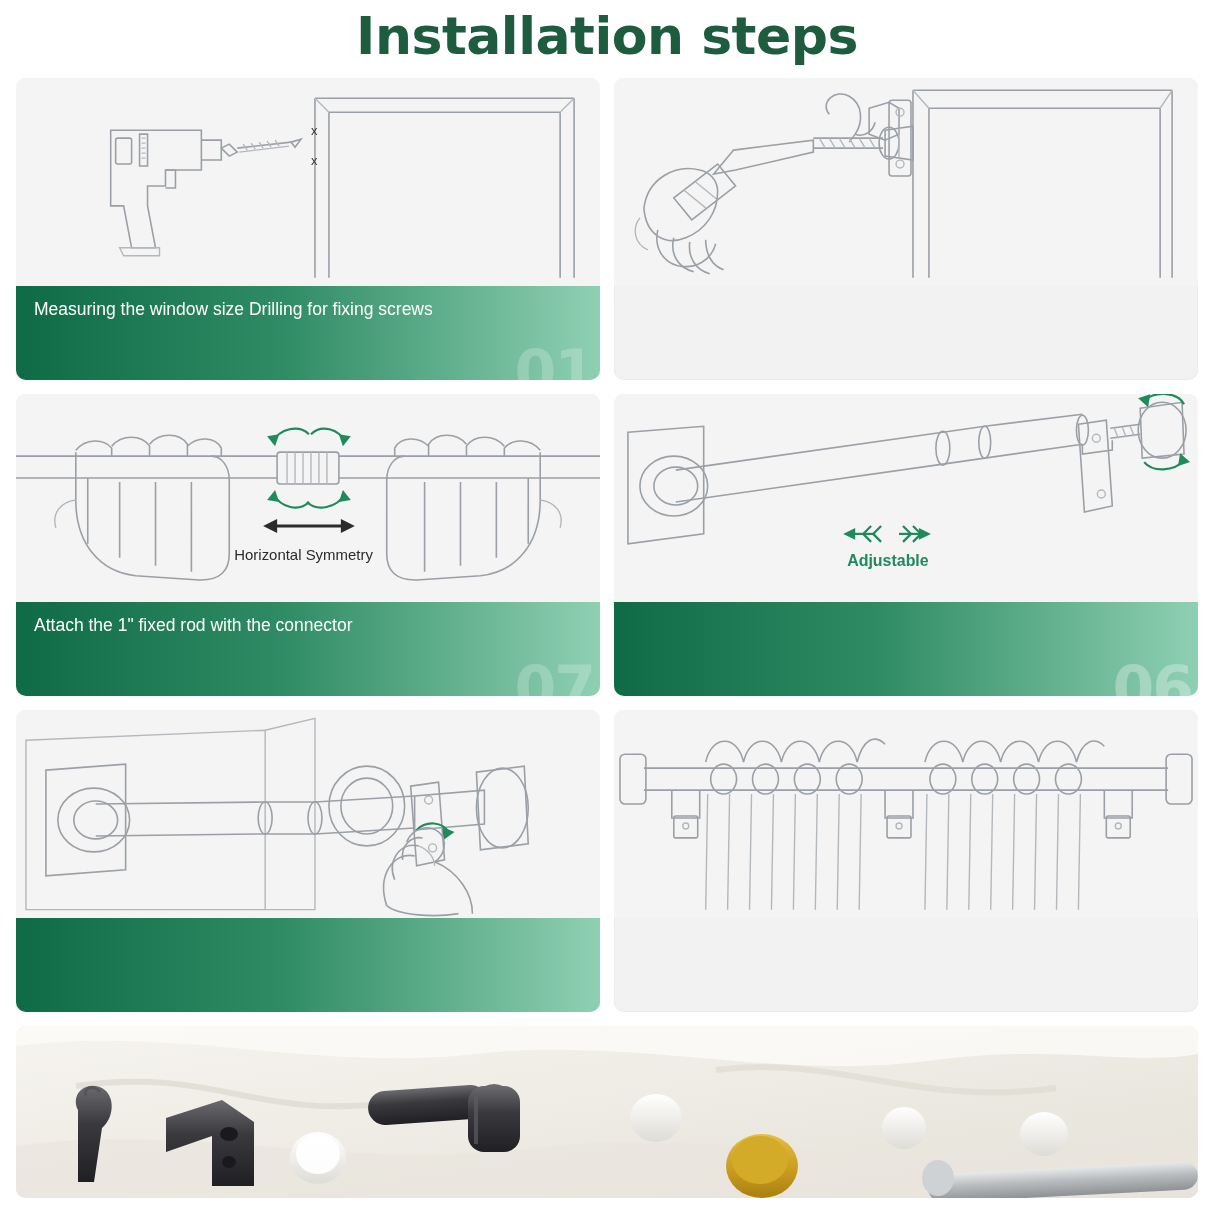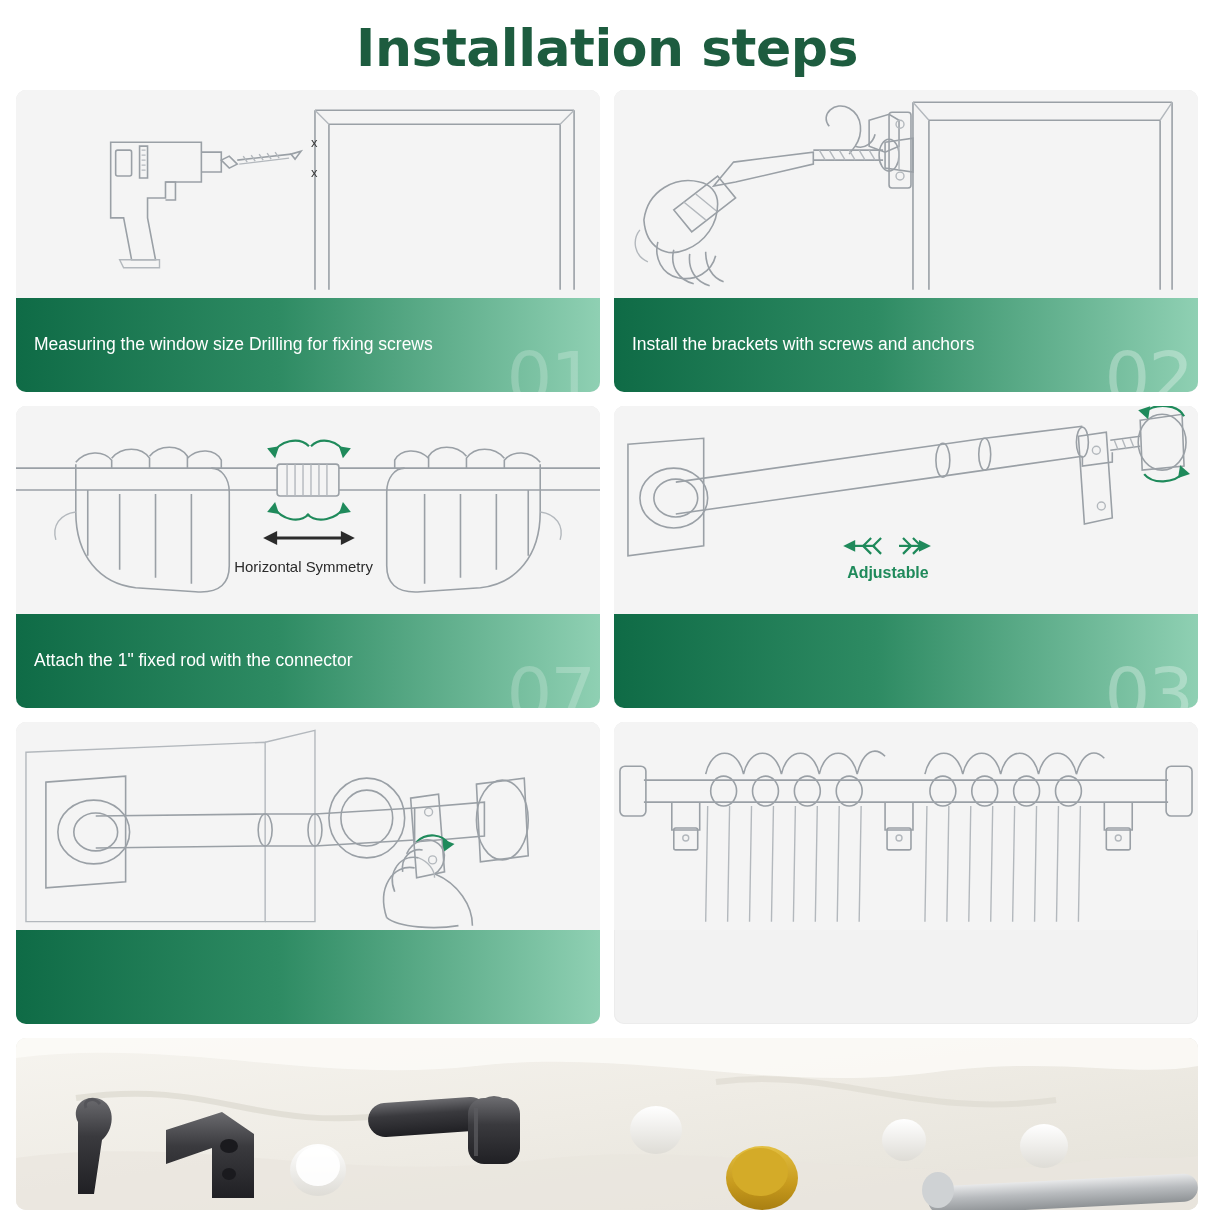--- a/index.html
+++ b/index.html
@@ -10,21 +10,21 @@
     overflow:hidden;
   }
   .page{position:relative;width:1214px;height:1214px;box-sizing:border-box;}
 
   .title{
     text-align:center;
     font-size:52px;
     font-weight:bold;
     color:#1d5c3f;
     letter-spacing:-0.5px;
-    padding-top:18px;
+    padding-top:6px;
     padding-bottom:12px;
     font-family:"DejaVu Sans", sans-serif;
   }
 
   .grid{
     position:relative;
     margin:0 16px;
     display:grid;
     grid-template-columns:1fr 1fr;
     grid-template-rows:repeat(3,302px);
@@ -44,36 +44,36 @@
     background:#f4f4f4;
     overflow:hidden;
   }
   .illus svg{display:block;width:100%;height:100%;}
   .caption{
     position:relative;
     height:94px;
     background:linear-gradient(90deg,#0f6b46 0%,#2e8b63 45%,#8fd0b3 100%);
     color:#ffffff;
     display:flex;
-    align-items:center;
-    padding:4px 18px;
+    align-items:flex-start;
+    padding:12px 18px;
     box-sizing:border-box;
   }
   .caption .txt{
     font-size:17.5px;
     line-height:1.35;
     max-width:78%;
     z-index:2;
   }
   .num{
     position:absolute;
     right:6px;
     bottom:-22px;
-    font-size:72px;
-    font-weight:normal;
+    font-size:60px;
+    font-weight:bold;
     color:rgba(255,255,255,0.22);
     letter-spacing:-2px;
     line-height:1;
     font-family:"DejaVu Sans", sans-serif;
     z-index:1;
     pointer-events:none;
   }
   
   .card:nth-child(even) .num{color:rgba(255,255,255,0.30);}
 
@@ -159,24 +159,20 @@
           <path class="ln2" d="M70 112 L92 130 M82 104 L104 122"></path>
 
           <path class="ln" d="M30 130 C34 100 62 86 86 92 C96 94 104 102 104 114 C104 134 92 152 72 160 C52 168 32 158 30 130 Z"></path>
           <path class="ln" d="M44 152 C40 168 48 184 64 188 C82 192 98 182 102 166"></path>
           <path class="ln" d="M60 160 C56 176 64 190 80 194"></path>
           <path class="ln" d="M76 164 C74 180 82 192 96 196"></path>
           <path class="ln" d="M92 162 C92 176 98 188 110 192"></path>
           <path class="ln2" d="M26 140 C18 150 20 166 34 172"></path>
         </svg>
       </div>
-      <div class="caption">
-        <div class="txt">Install the brackets with screws and anchors</div>
-        <div class="num">02</div>
-      </div>
     </div>
 
     <div class="card">
       <div class="illus">
         <svg viewBox="0 0 586 208" preserveAspectRatio="xMidYMid meet">
 
           <path class="ln" d="M0 62 L262 62 M0 84 L262 84"></path>
           <path class="ln" d="M324 62 L586 62 M324 84 L586 84"></path>
 
           <rect class="ln" x="262" y="58" width="62" height="32" rx="3"></rect>
@@ -253,21 +249,21 @@
 
           <path class="grn" d="M236 140 L262 140"></path>
           <path class="grnf" d="M230 140 l12 -6 0 12 z"></path>
           <path class="grn" d="M286 140 L312 140"></path>
           <path class="grnf" d="M318 140 l-12 -6 0 12 z"></path>
           <path class="grn" d="M258 132 l-8 8 8 8 M268 132 l-8 8 8 8 M290 132 l8 8 -8 8 M300 132 l8 8 -8 8"></path>
           <text class="lblg" x="234" y="172">Adjustable</text>
         </svg>
       </div>
       <div class="caption">
-        <div class="num">03</div>
+        <div class="num">06</div>
       </div>
     </div>
 
     <div class="card">
       <div class="illus">
         <svg viewBox="0 0 586 208" preserveAspectRatio="xMidYMid meet">
 
           <path class="ln2" d="M10 30 L250 20 L250 200 L10 200 Z"></path>
           <path class="ln2" d="M250 20 L300 8 L300 200 L250 200"></path>
 

